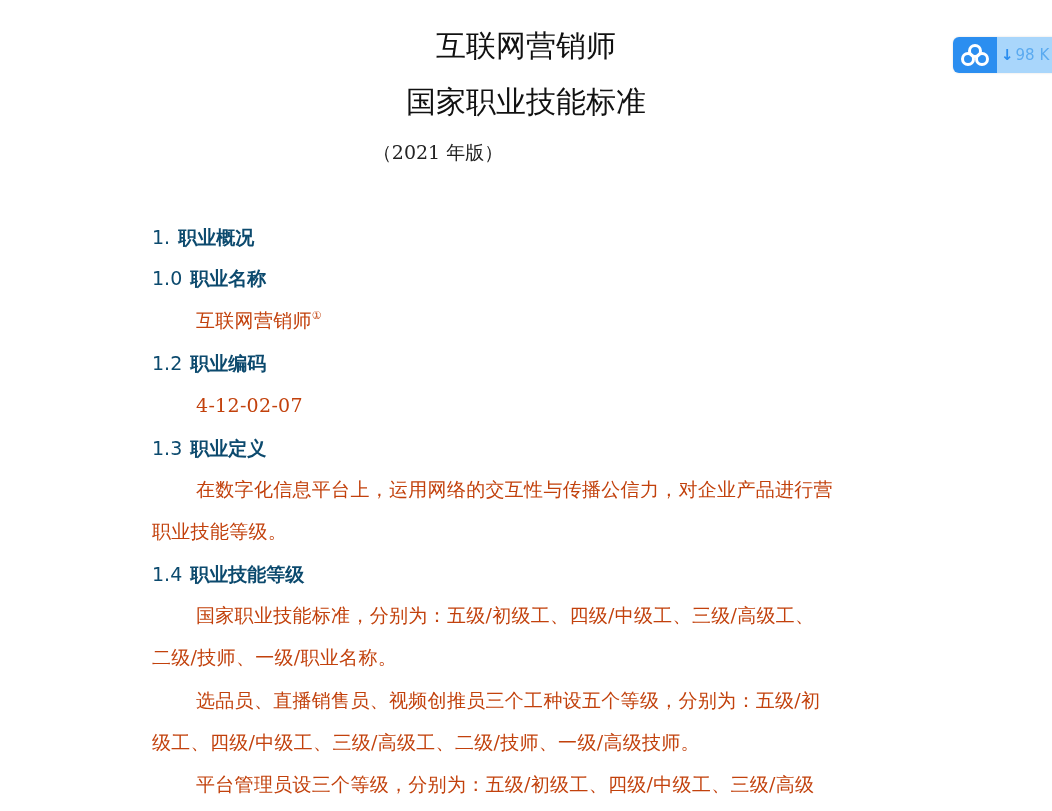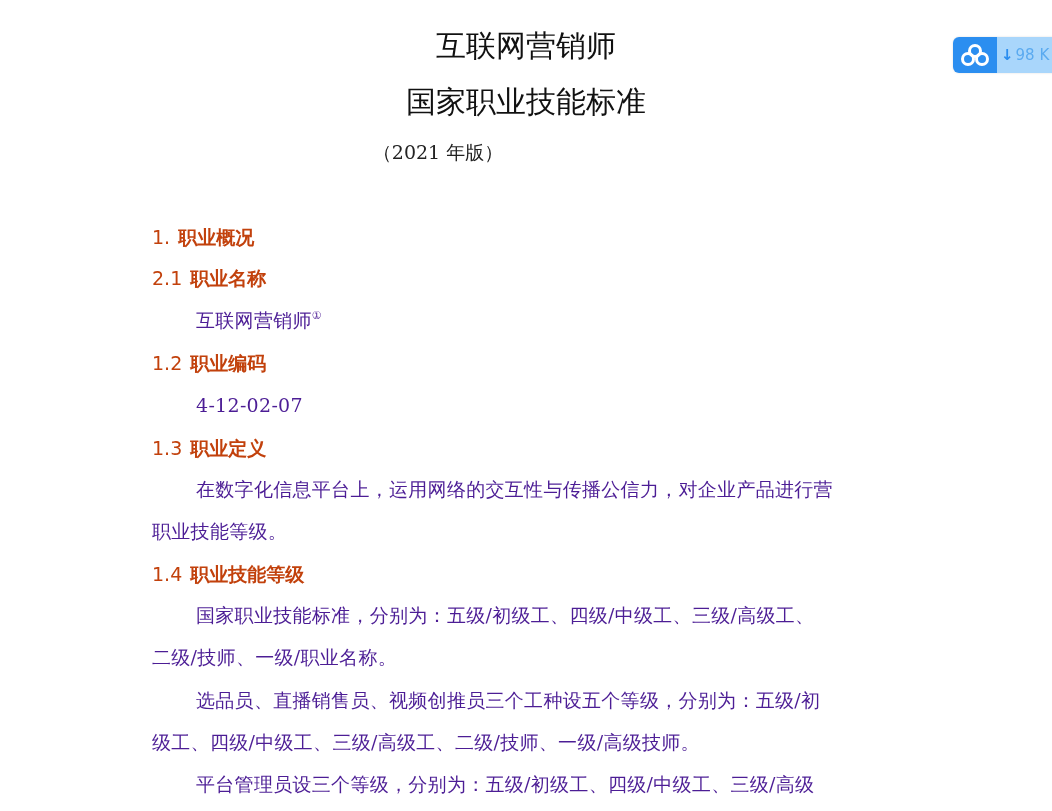--- a/index.html
+++ b/index.html
@@ -16,25 +16,25 @@
   }
   .t1 { top: 26px; }
   .t2 { top: 82px; text-align: center; }
   .edition {
     position: absolute; left: 0; width: 876px; top: 140px; text-align: center;
     font-size: 19px; color: #222;
   }
   .h {
     position: absolute; left: 152px;
     font-family: "DejaVu Sans", "Liberation Sans", sans-serif;
-    font-size: 19px; font-weight: bold; color: #c2410c; white-space: nowrap;
+    font-size: 19px; font-weight: bold; color: #0c4a6e; white-space: nowrap;
   }
   .h .num { font-weight: normal; margin-right: 8px; }
   .p {
-    position: absolute; font-size: 19px; color: #4c1d95; white-space: nowrap;
+    position: absolute; font-size: 19px; color: #c2410c; white-space: nowrap;
     letter-spacing: 0.3px;
   }
   .ind { left: 196px; }
   .noind { left: 152px; }
   sup { font-size: 11px; vertical-align: 8px; }
   .dl-widget {
     position: absolute; left: 953px; top: 37px; width: 110px; height: 36px;
     border-radius: 6px; overflow: hidden; display: flex;
     box-shadow: 0 0 2px rgba(0,0,0,0.15);
   }
@@ -53,21 +53,21 @@
 <body>
 
 <div class="title t1">互联网营销师</div>
 <div class="title t2">国家职业技能标准</div>
 <div class="edition">（2021 年版）</div>
 
 <div class="h" style="top:225px">
   <span class="num">1.</span><span>职业概况</span>
 </div>
 <div class="h" style="top:266px">
-  <span class="num">2.1</span><span>职业名称</span>
+  <span class="num">1.0</span><span>职业名称</span>
 </div>
 <div class="p ind" style="top:308px">
   <span>互联网营销师</span><sup>①</sup>
 </div>
 <div class="h" style="top:351px">
   <span class="num">1.2</span><span>职业编码</span>
 </div>
 <div class="p ind" style="top:394px">4-12-02-07</div>
 <div class="h" style="top:436px">
   <span class="num">1.3</span><span>职业定义</span>

